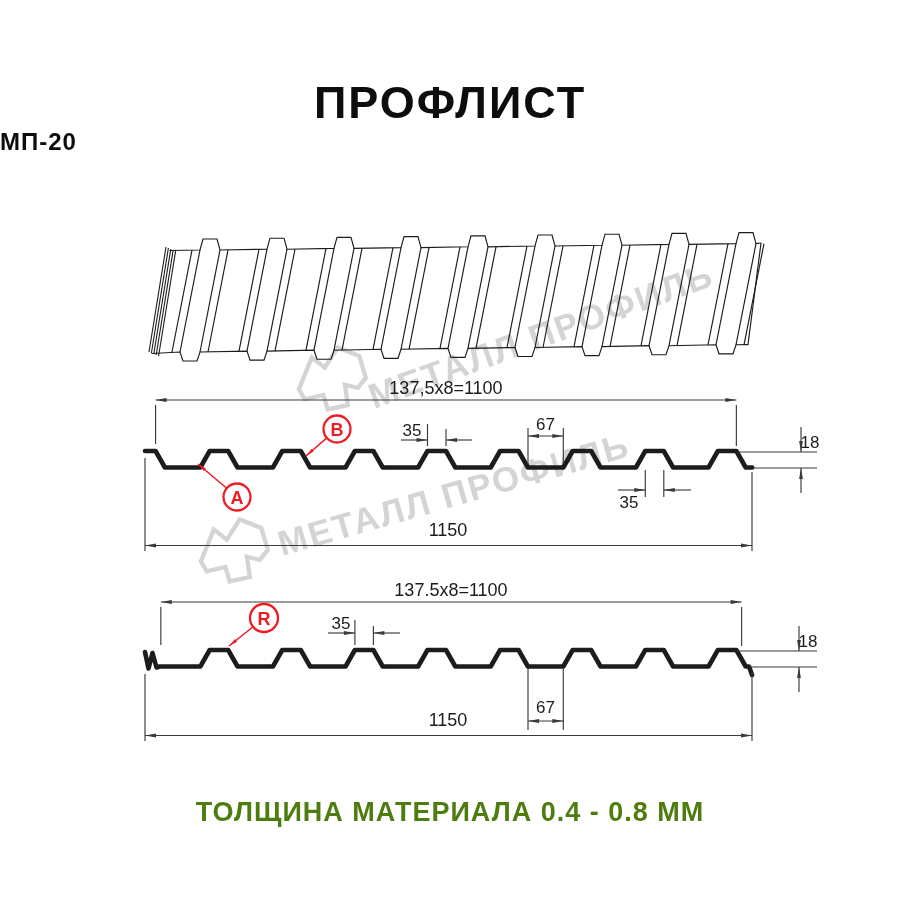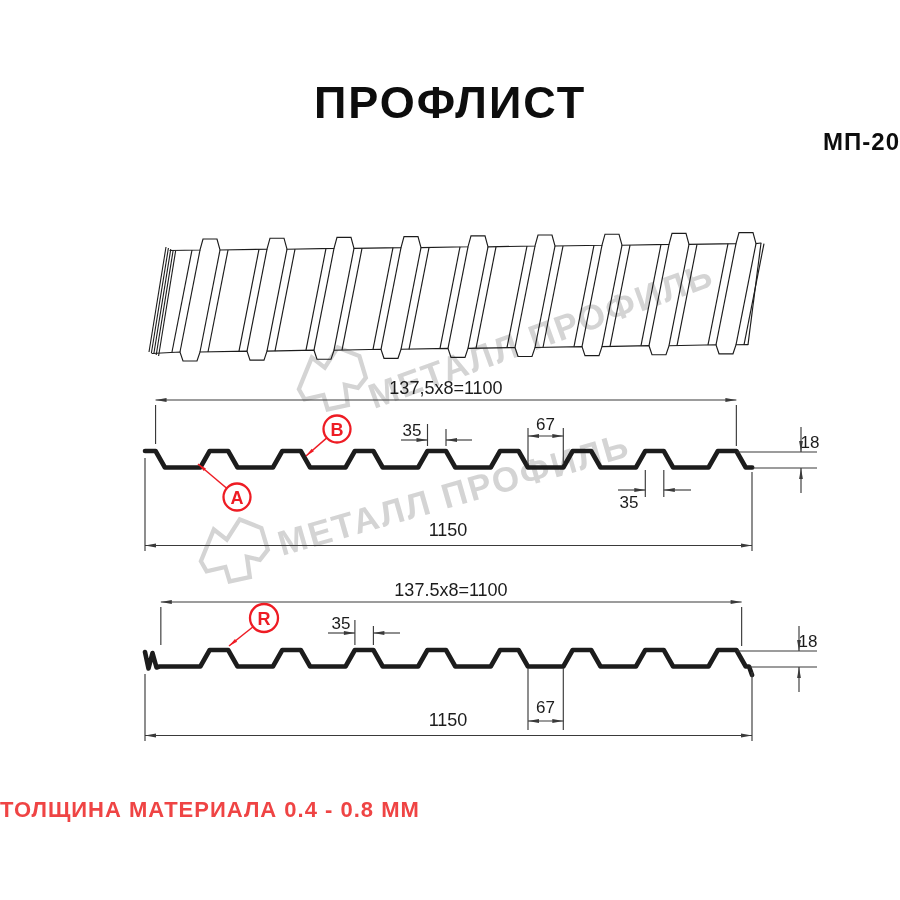--- a/index.html
+++ b/index.html
@@ -1,23 +1,23 @@
 <!DOCTYPE html>
 <html><head>
 <meta charset="utf-8">
 <style>
   html,body{margin:0;padding:0;}
   body{width:900px;height:900px;background:#ffffff;position:relative;overflow:hidden;
        font-family:"Liberation Sans",sans-serif;}
   .title{position:absolute;top:70px;left:0;right:0;margin:7px;text-align:center;
          font-size:45px;font-weight:800;letter-spacing:2px;color:#0d0d0d;}
-  .subtitle{position:absolute;top:128px;left:0;right:0;text-align:right;
+  .subtitle{position:absolute;top:128px;left:0;right:0;text-align:left;
             font-size:24px;font-weight:600;letter-spacing:1px;color:#0d0d0d;}
-  .footer{position:absolute;top:797px;left:0;right:0;
-          font-size:22px;font-weight:600;letter-spacing:1px;color:#ef4444;}
+  .footer{position:absolute;top:797px;left:0;right:0;text-align:center;
+          font-size:27px;font-weight:600;letter-spacing:1px;color:#4d7c0f;}
   #drawing{position:absolute;left:0;top:0;}
   text{font-family:"Liberation Sans",sans-serif;}
 </style>
 </head>
 <body>
 
 <div class="stage">
   <h1 class="title">ПРОФЛИСТ</h1>
   <div class="subtitle">МП-20</div>
   <svg id="drawing" width="900" height="900" viewBox="0 0 900 900">

